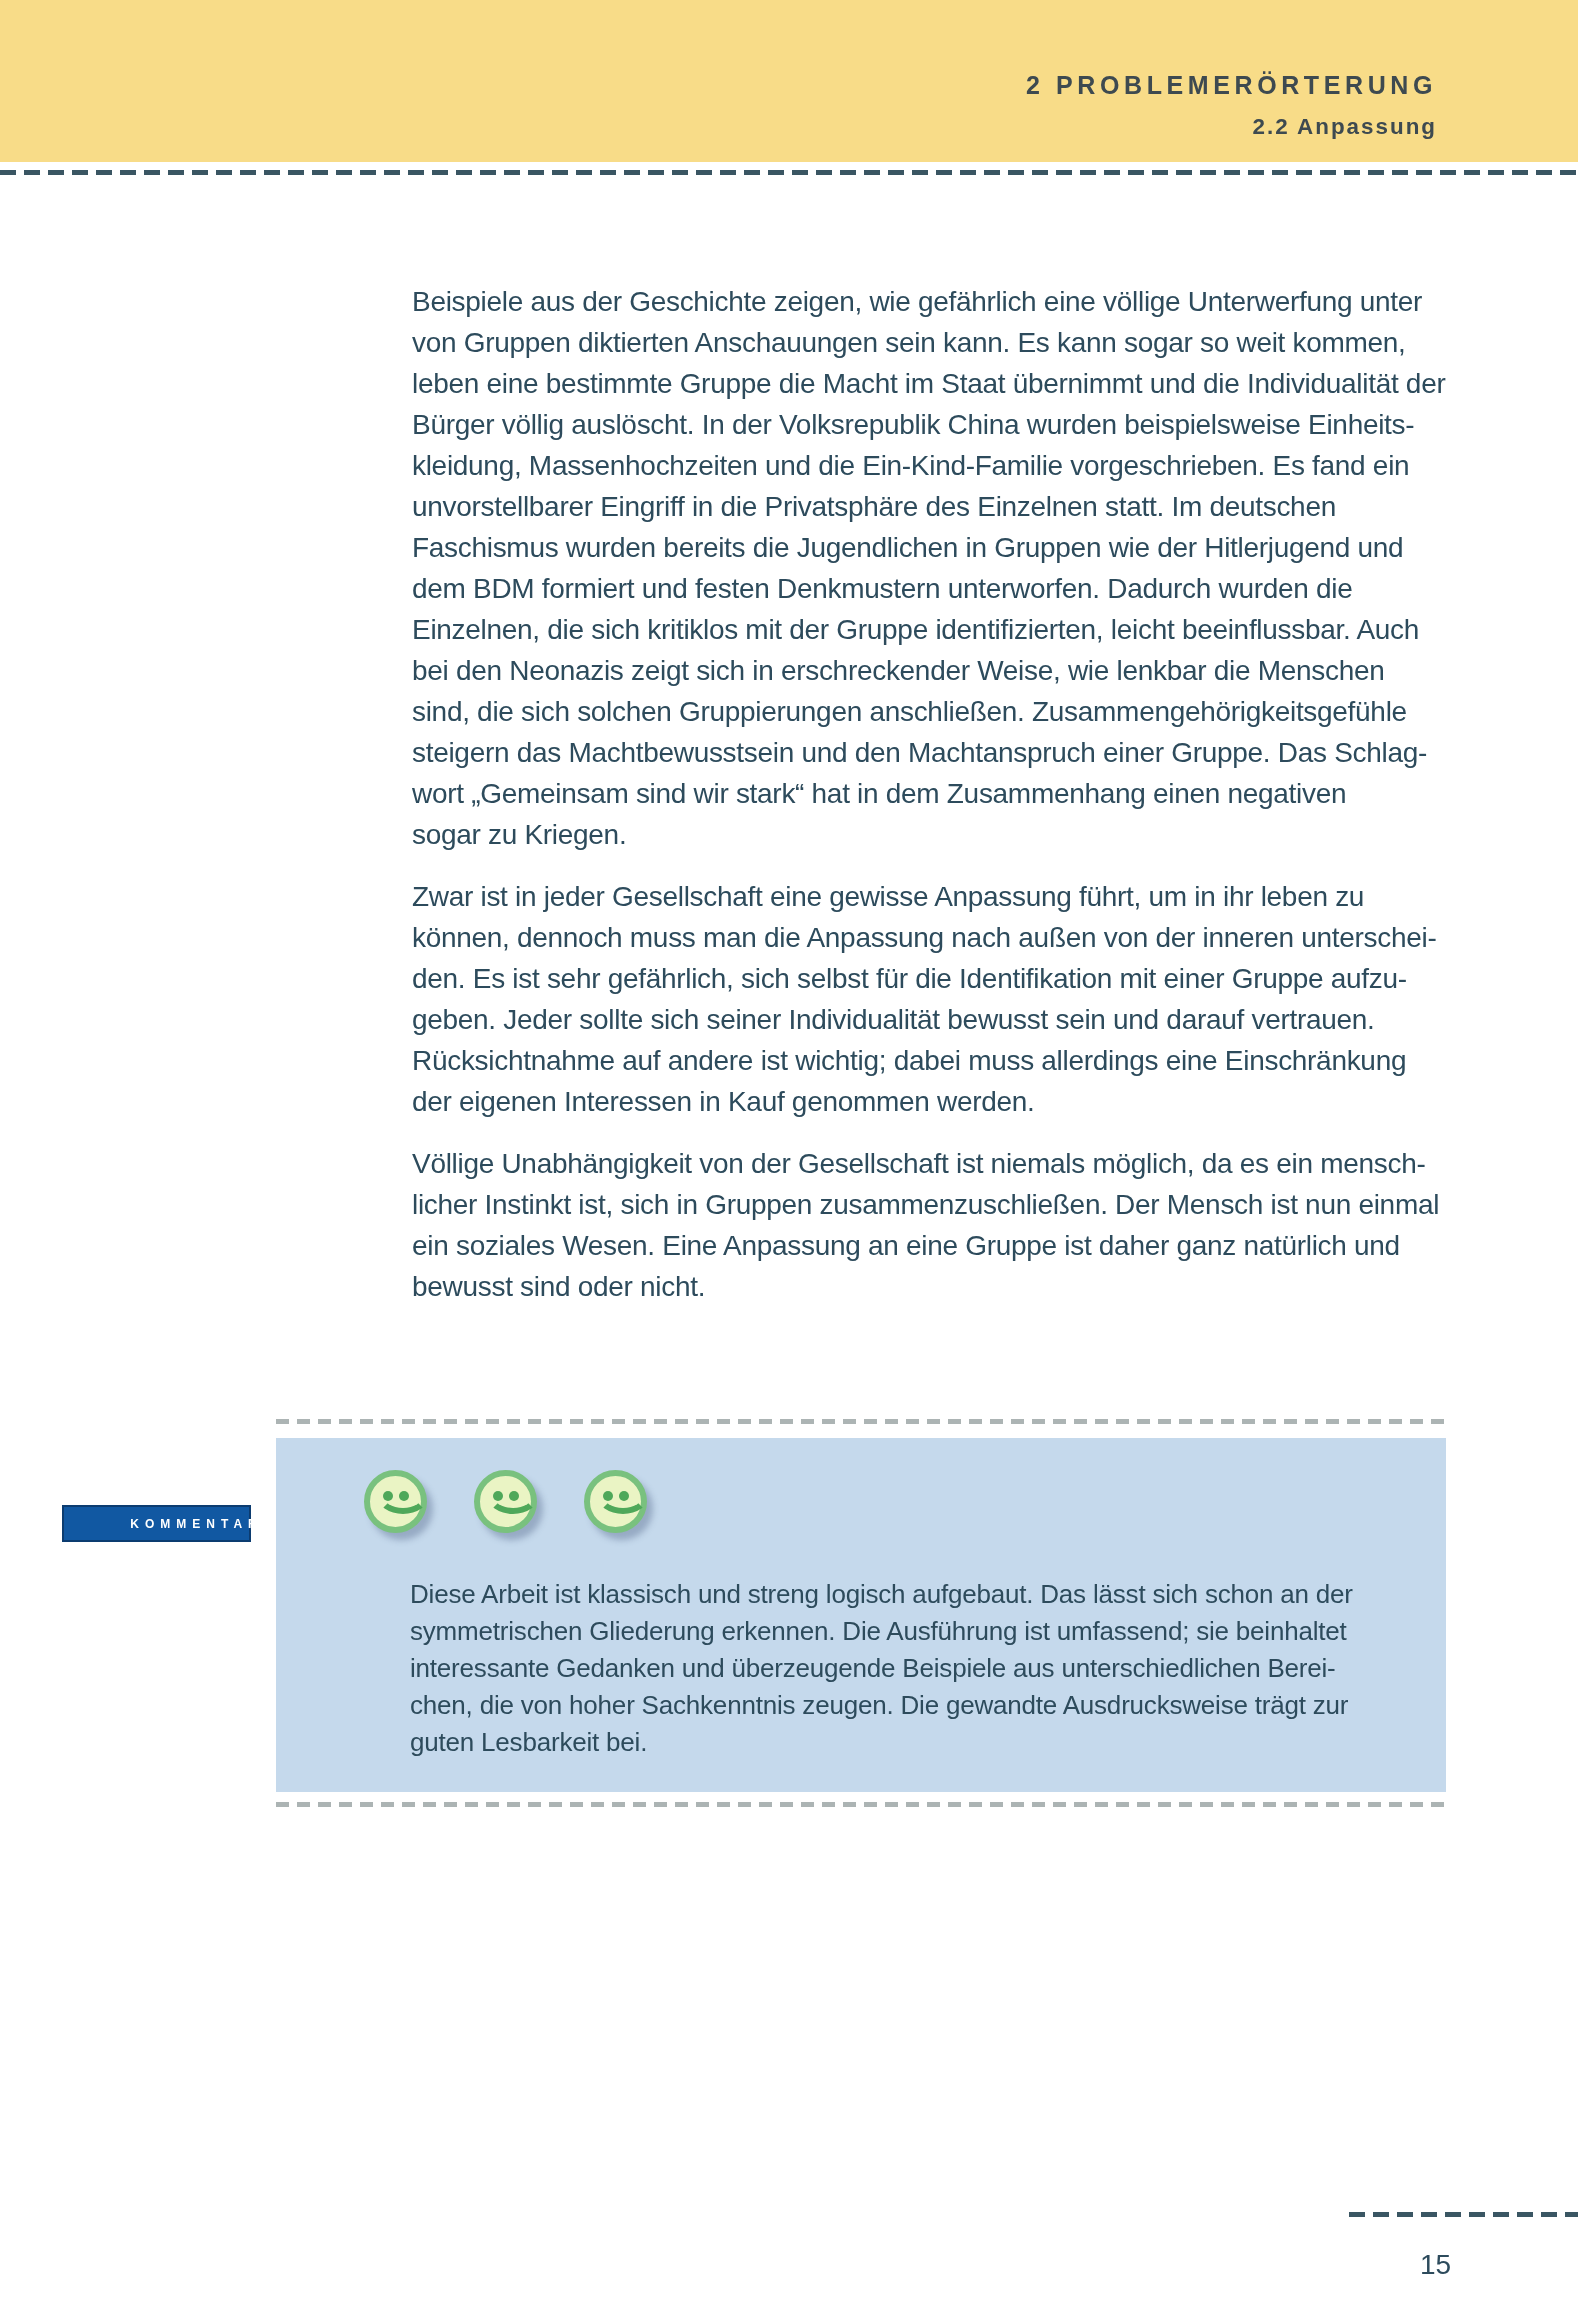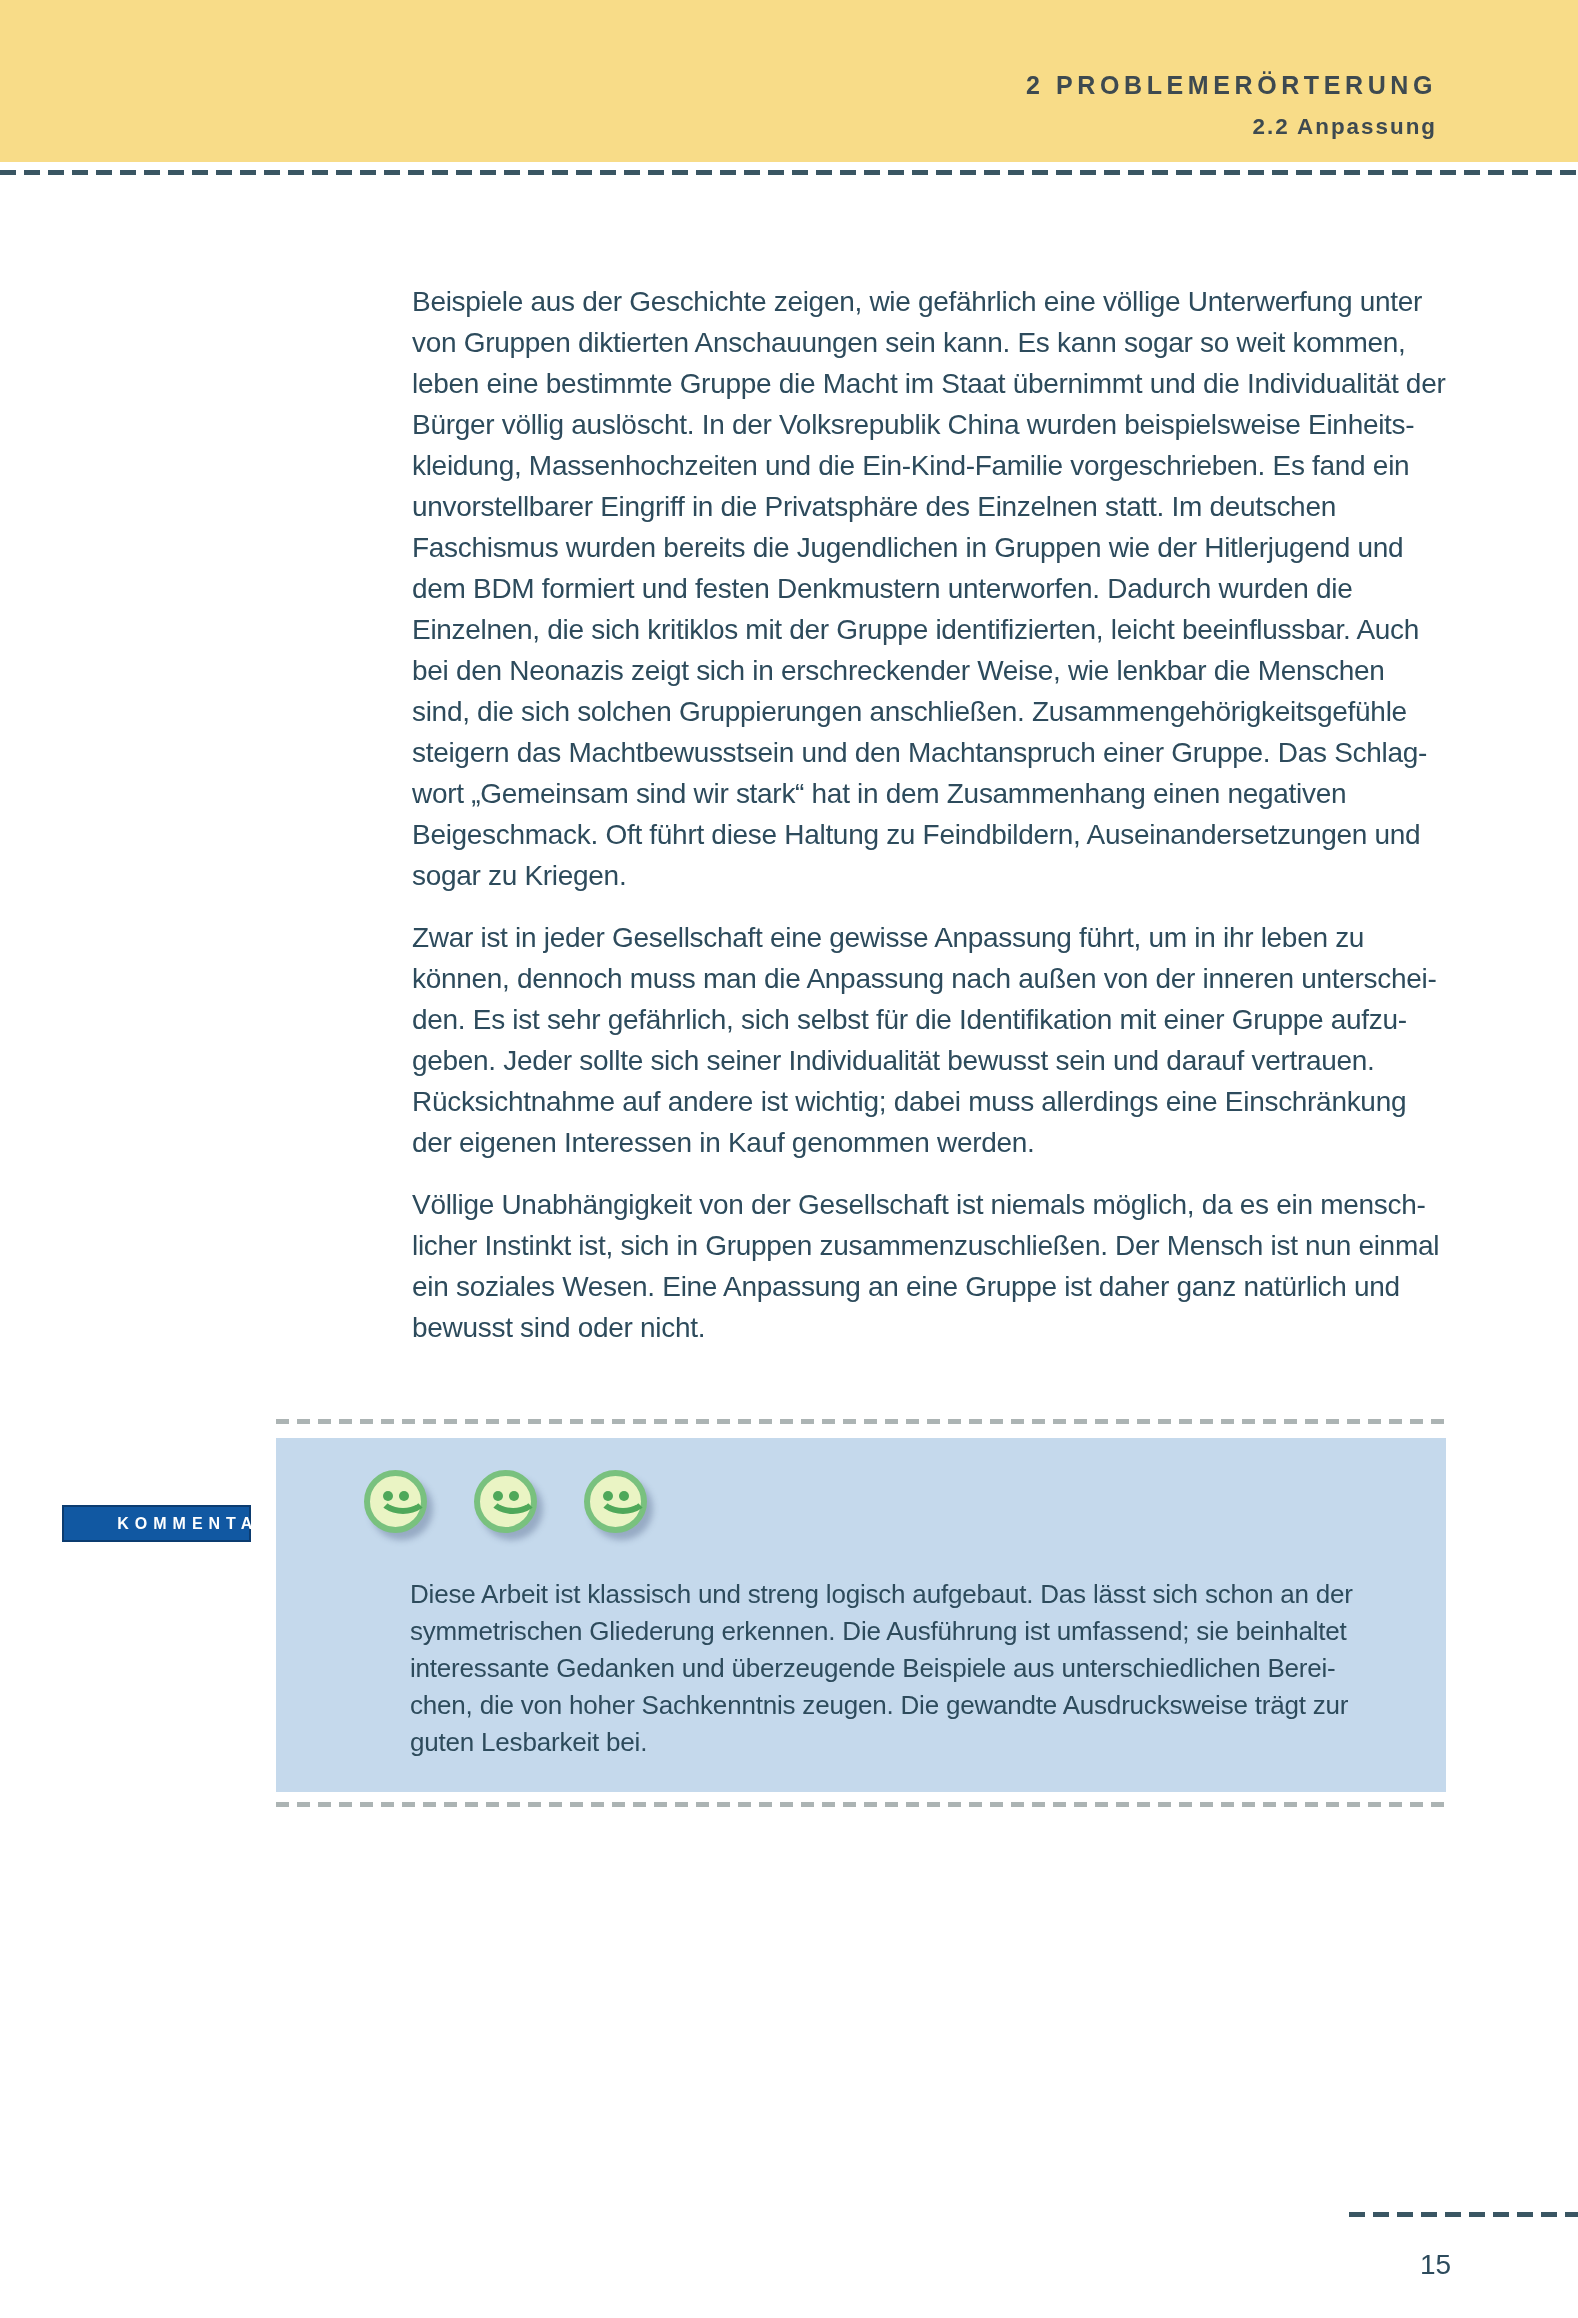--- a/index.html
+++ b/index.html
@@ -74,21 +74,21 @@
 
   
   .kommentar-label{
     position:absolute;
     left:62px;top:1505px;
     width:189px;height:37px;
     background:var(--label-blue);
     border:2px solid var(--label-border);
     display:flex;align-items:center;justify-content:center;
     color:#ffffff;
-    font-size:16px;
+    font-size:12px;
     font-weight:700;
     letter-spacing:6px;
     white-space:nowrap;
   }
 
   
   .comment-box{
     position:absolute;
     left:276px;top:1438px;
     width:1170px;height:354px;
@@ -166,21 +166,20 @@
         <div class="line">Bürger völlig auslöscht. In der Volksrepublik China wurden beispielsweise Einheits-</div>
         <div class="line">kleidung, Massenhochzeiten und die Ein-Kind-Familie vorgeschrieben. Es fand ein</div>
         <div class="line">unvorstellbarer Eingriff in die Privatsphäre des Einzelnen statt. Im deutschen</div>
         <div class="line">Faschismus wurden bereits die Jugendlichen in Gruppen wie der Hitlerjugend und</div>
         <div class="line">dem BDM formiert und festen Denkmustern unterworfen. Dadurch wurden die</div>
         <div class="line">Einzelnen, die sich kritiklos mit der Gruppe identifizierten, leicht beeinflussbar. Auch</div>
         <div class="line">bei den Neonazis zeigt sich in erschreckender Weise, wie lenkbar die Menschen</div>
         <div class="line">sind, die sich solchen Gruppierungen anschließen. Zusammengehörigkeitsgefühle</div>
         <div class="line">steigern das Machtbewusstsein und den Machtanspruch einer Gruppe. Das Schlag-</div>
         <div class="line">wort „Gemeinsam sind wir stark“ hat in dem Zusammenhang einen negativen</div>
-        <div class="line">Beigeschmack. Oft führt diese Haltung zu Feindbildern, Auseinandersetzungen und</div>
         <div class="line">sogar zu Kriegen.</div>
       </div>
     <div class="para">
         <div class="line">Zwar ist in jeder Gesellschaft eine gewisse Anpassung führt, um in ihr leben zu</div>
         <div class="line">können, dennoch muss man die Anpassung nach außen von der inneren unterschei-</div>
         <div class="line">den. Es ist sehr gefährlich, sich selbst für die Identifikation mit einer Gruppe aufzu-</div>
         <div class="line">geben. Jeder sollte sich seiner Individualität bewusst sein und darauf vertrauen.</div>
         <div class="line">Rücksichtnahme auf andere ist wichtig; dabei muss allerdings eine Einschränkung</div>
         <div class="line">der eigenen Interessen in Kauf genommen werden.</div>
       </div>

